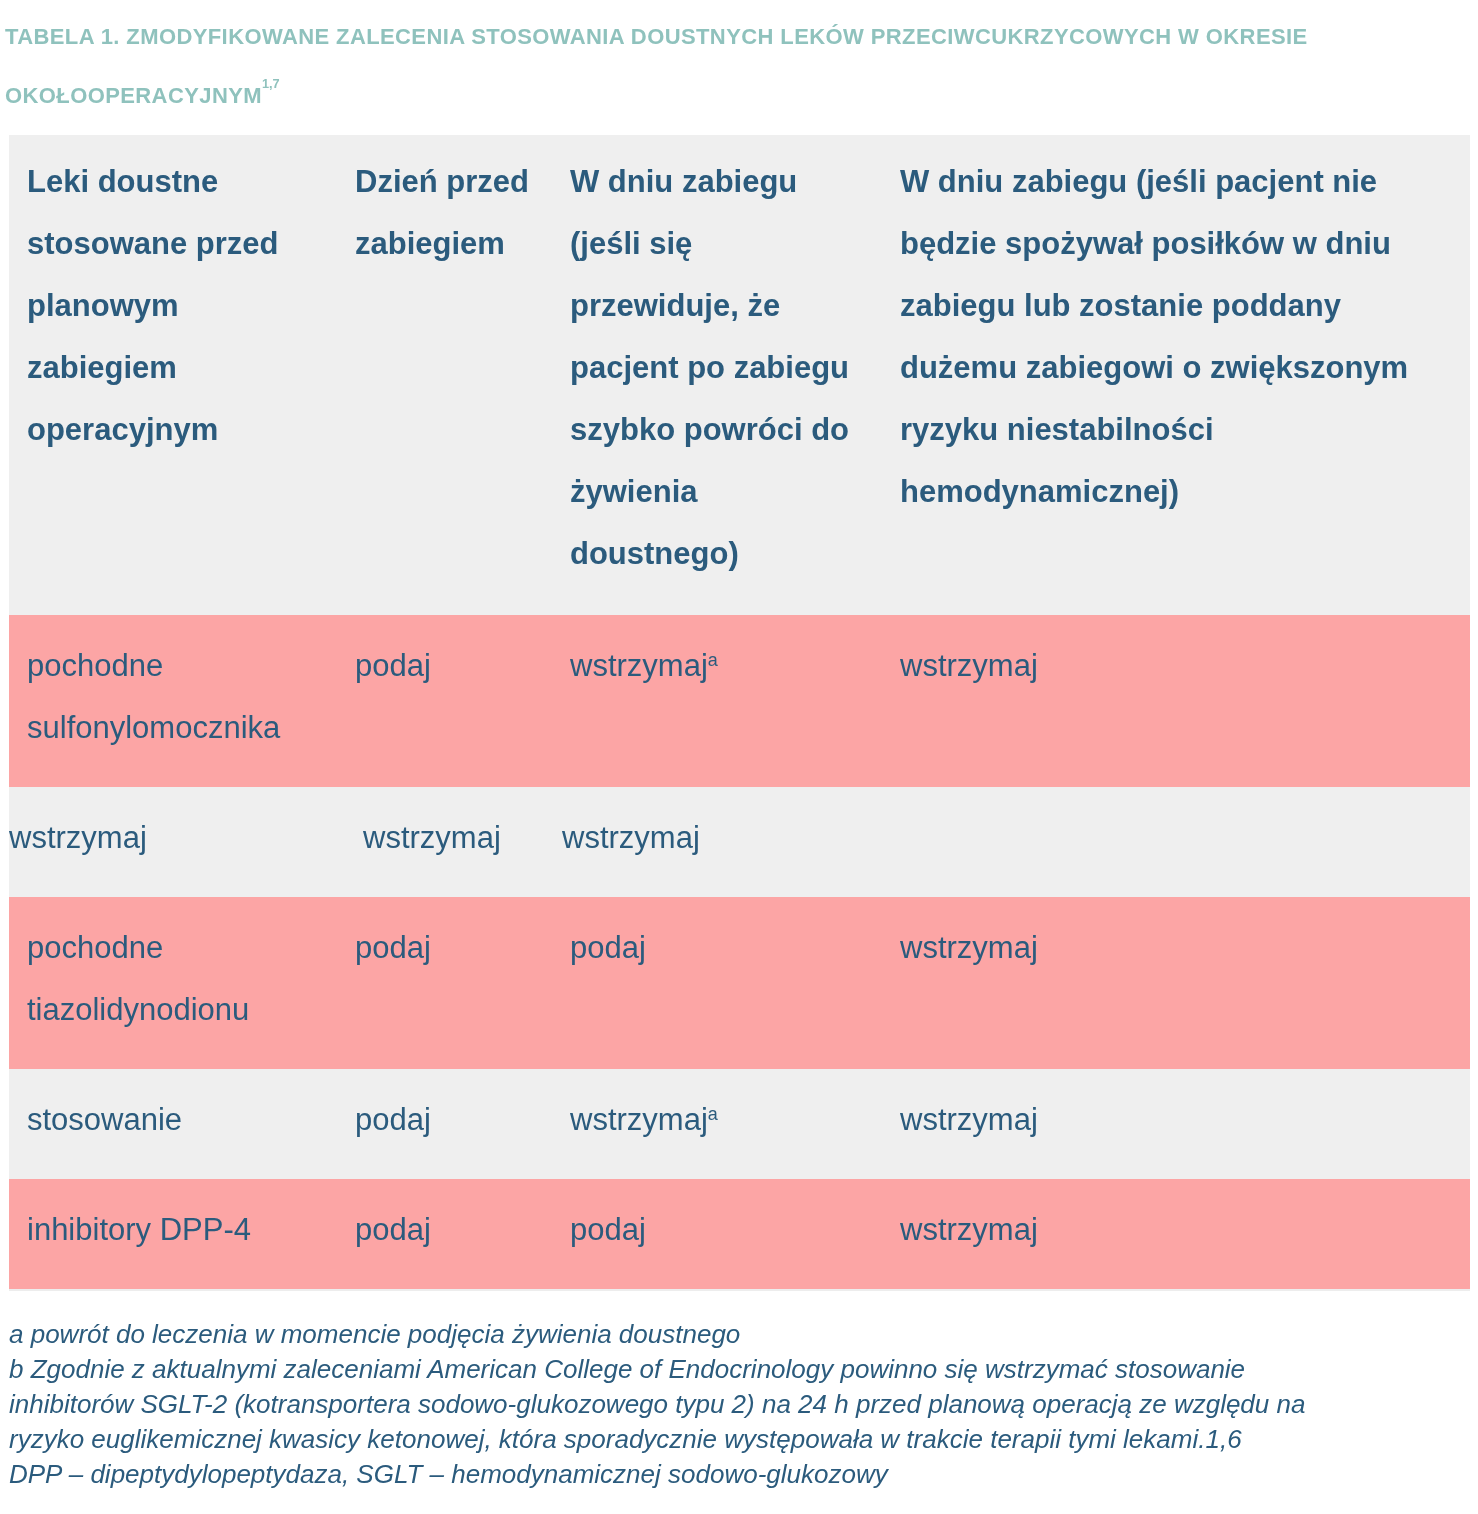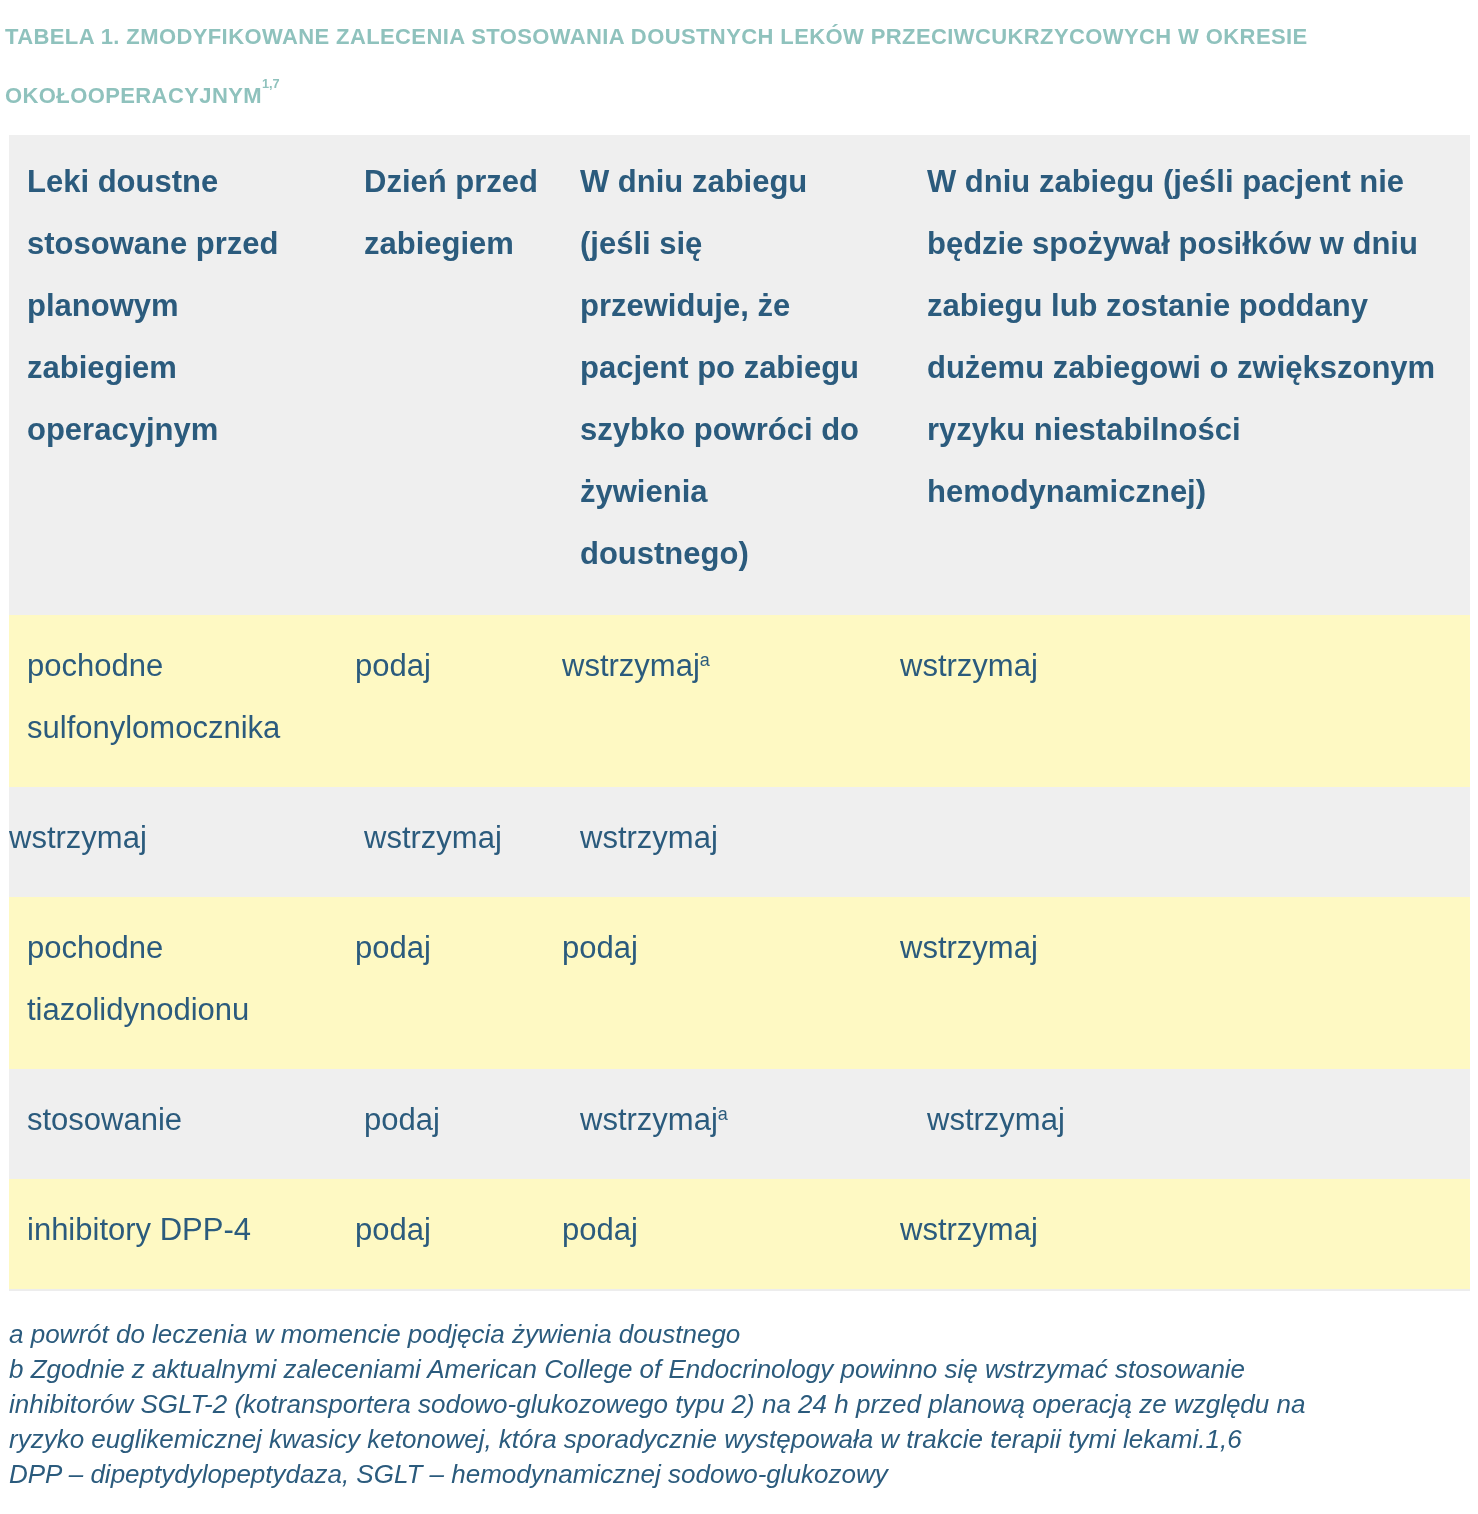--- a/index.html
+++ b/index.html
@@ -39,30 +39,30 @@
     letter-spacing: 0;
   }
   
   .table {
     margin: 12px 9px 0 9px;
     width: 1461px;
   }
   .trow {
     display: grid;
     grid-template-columns: var(--cols);
-    background: #fef9c3;
+    background: #fca5a5;
   }
-  .trow.gray { background: var(--row-gray); gap: 9px; }
+  .trow.gray { background: var(--row-gray); }
   .cell {
     font-size: 31px;
     line-height: 62px;
     padding: 20px 20px 24px 0;
   }
   .cell.c0 { padding-left: 18px; }
-  .cell.c2 { padding-right: 40px; }
+  .cell.c2 { padding-right: 40px; margin-left: 8px; }
   .cell.c3 { padding-right: 40px; }
   .trow.head .cell {
     font-weight: 700;
     padding-top: 16px;
     padding-bottom: 26px;
   }
   
   .divider {
     margin: 0 8px 0 9px;
     border-top: 2px solid var(--divider);

